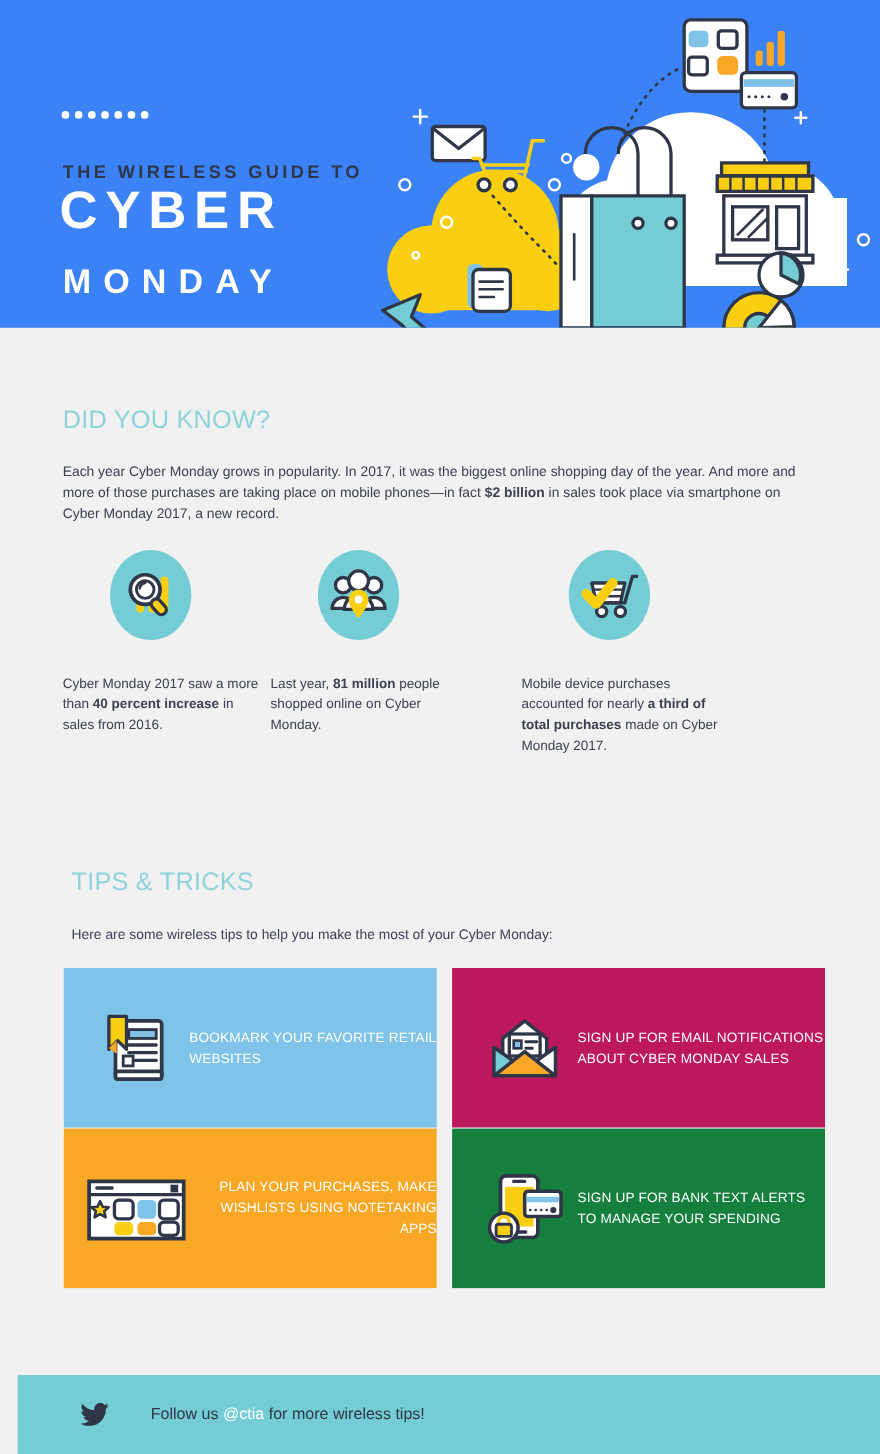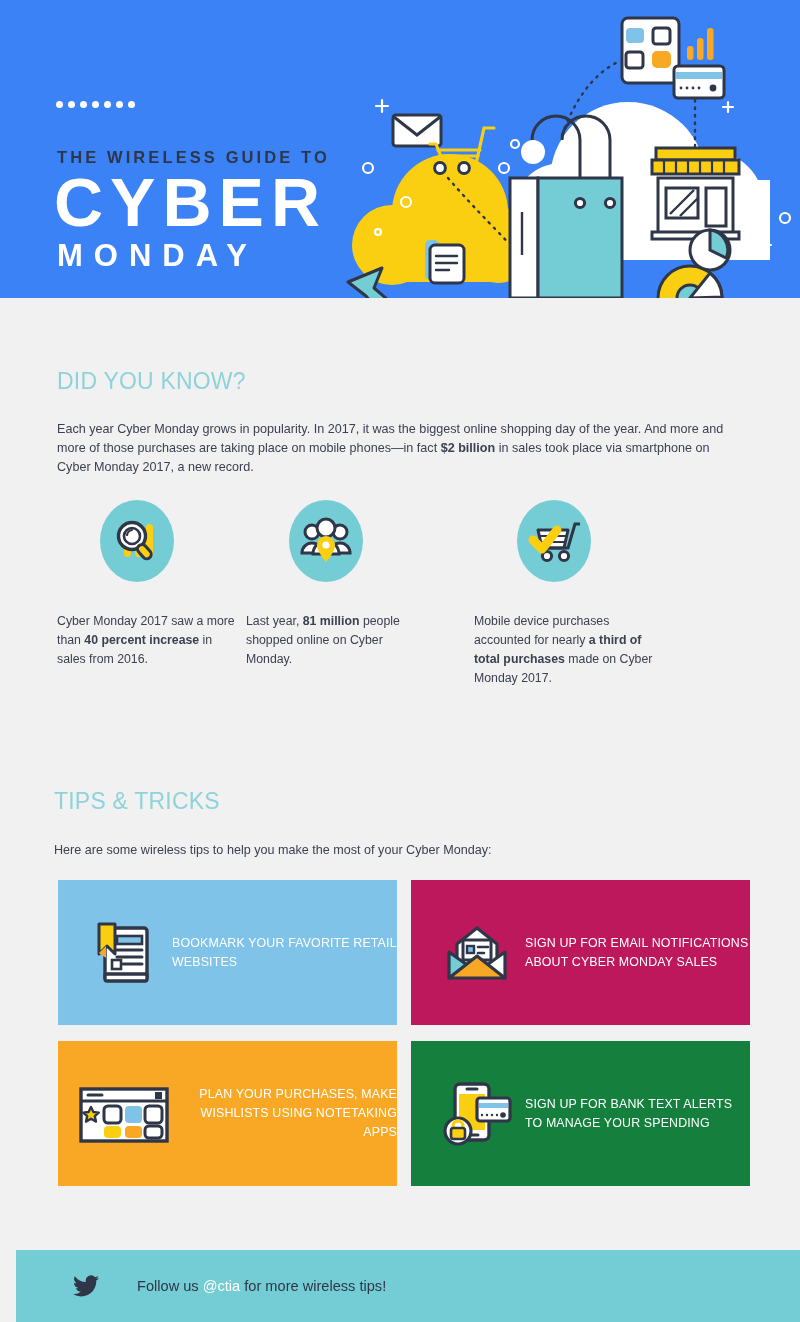--- a/index.html
+++ b/index.html
@@ -27,21 +27,21 @@
   .dots-row { position: absolute; left: 56px; top: 101px; display: flex; gap: 5px; }
   .dots-row i { width: 7px; height: 7px; border-radius: 50%; background: #ffffff; display: block; }
 
   .kicker {
     position: absolute; left: 57px; top: 148px;
     font-size: 16.5px; font-weight: bold; letter-spacing: 3.1px;
     color: #2e3648; white-space: nowrap;
   }
   .title-main {
     position: absolute; left: 54px; top: 168px;
-    font-size: 68px; font-weight: bold; letter-spacing: 7px;
+    font-size: 48px; font-weight: bold; letter-spacing: 7px;
     color: #ffffff; line-height: 1.02; white-space: nowrap;
   }
   .title-sub {
     position: absolute; left: 57px; top: 238px;
     font-size: 31px; font-weight: bold; letter-spacing: 11px;
     color: #ffffff; white-space: nowrap;
   }
 
   
   .section-head {
@@ -65,27 +65,27 @@
     margin-left: 43px;
   }
   .stat:nth-child(2) .stat-ico { margin-left: 2px; }
   .stat:nth-child(3) .stat-ico { margin-left: 0px; }
   .stat-txt { margin-top: 30px; font-size: 12.3px; line-height: 1.55; width: 180px; }
   .stat:nth-child(1) .stat-txt { margin-left: 0px; }
   .stat:nth-child(2) .stat-txt { margin-left: -41px; }
   .stat:nth-child(3) .stat-txt { margin-left: -43px; width: 185px; }
 
   
-  .tips { position: absolute; left: 54px; top: 788px; width: 700px; }
+  .tips { position: absolute; left: 65px; top: 788px; width: 700px; }
   .tips .section-head { margin-bottom: 26px; }
   .tips-intro { margin-bottom: 4px; }
 
   .cards {
     position: absolute; left: 58px; top: 880px;
-    width: 692px; display: flex; flex-wrap: wrap; gap: 16px 14px;
+    width: 692px; display: flex; flex-wrap: wrap; gap: 1px 14px;
   }
   .card {
     width: 339px; height: 145px;
     display: flex; align-items: center;
     padding-left: 18px;
   }
   .card-ico { width: 96px; flex: 0 0 96px; display: flex; align-items: center; justify-content: center; }
   .card-label {
     color: #ffffff; font-size: 12.4px; line-height: 1.52;
     letter-spacing: 0.15px; text-transform: uppercase;

